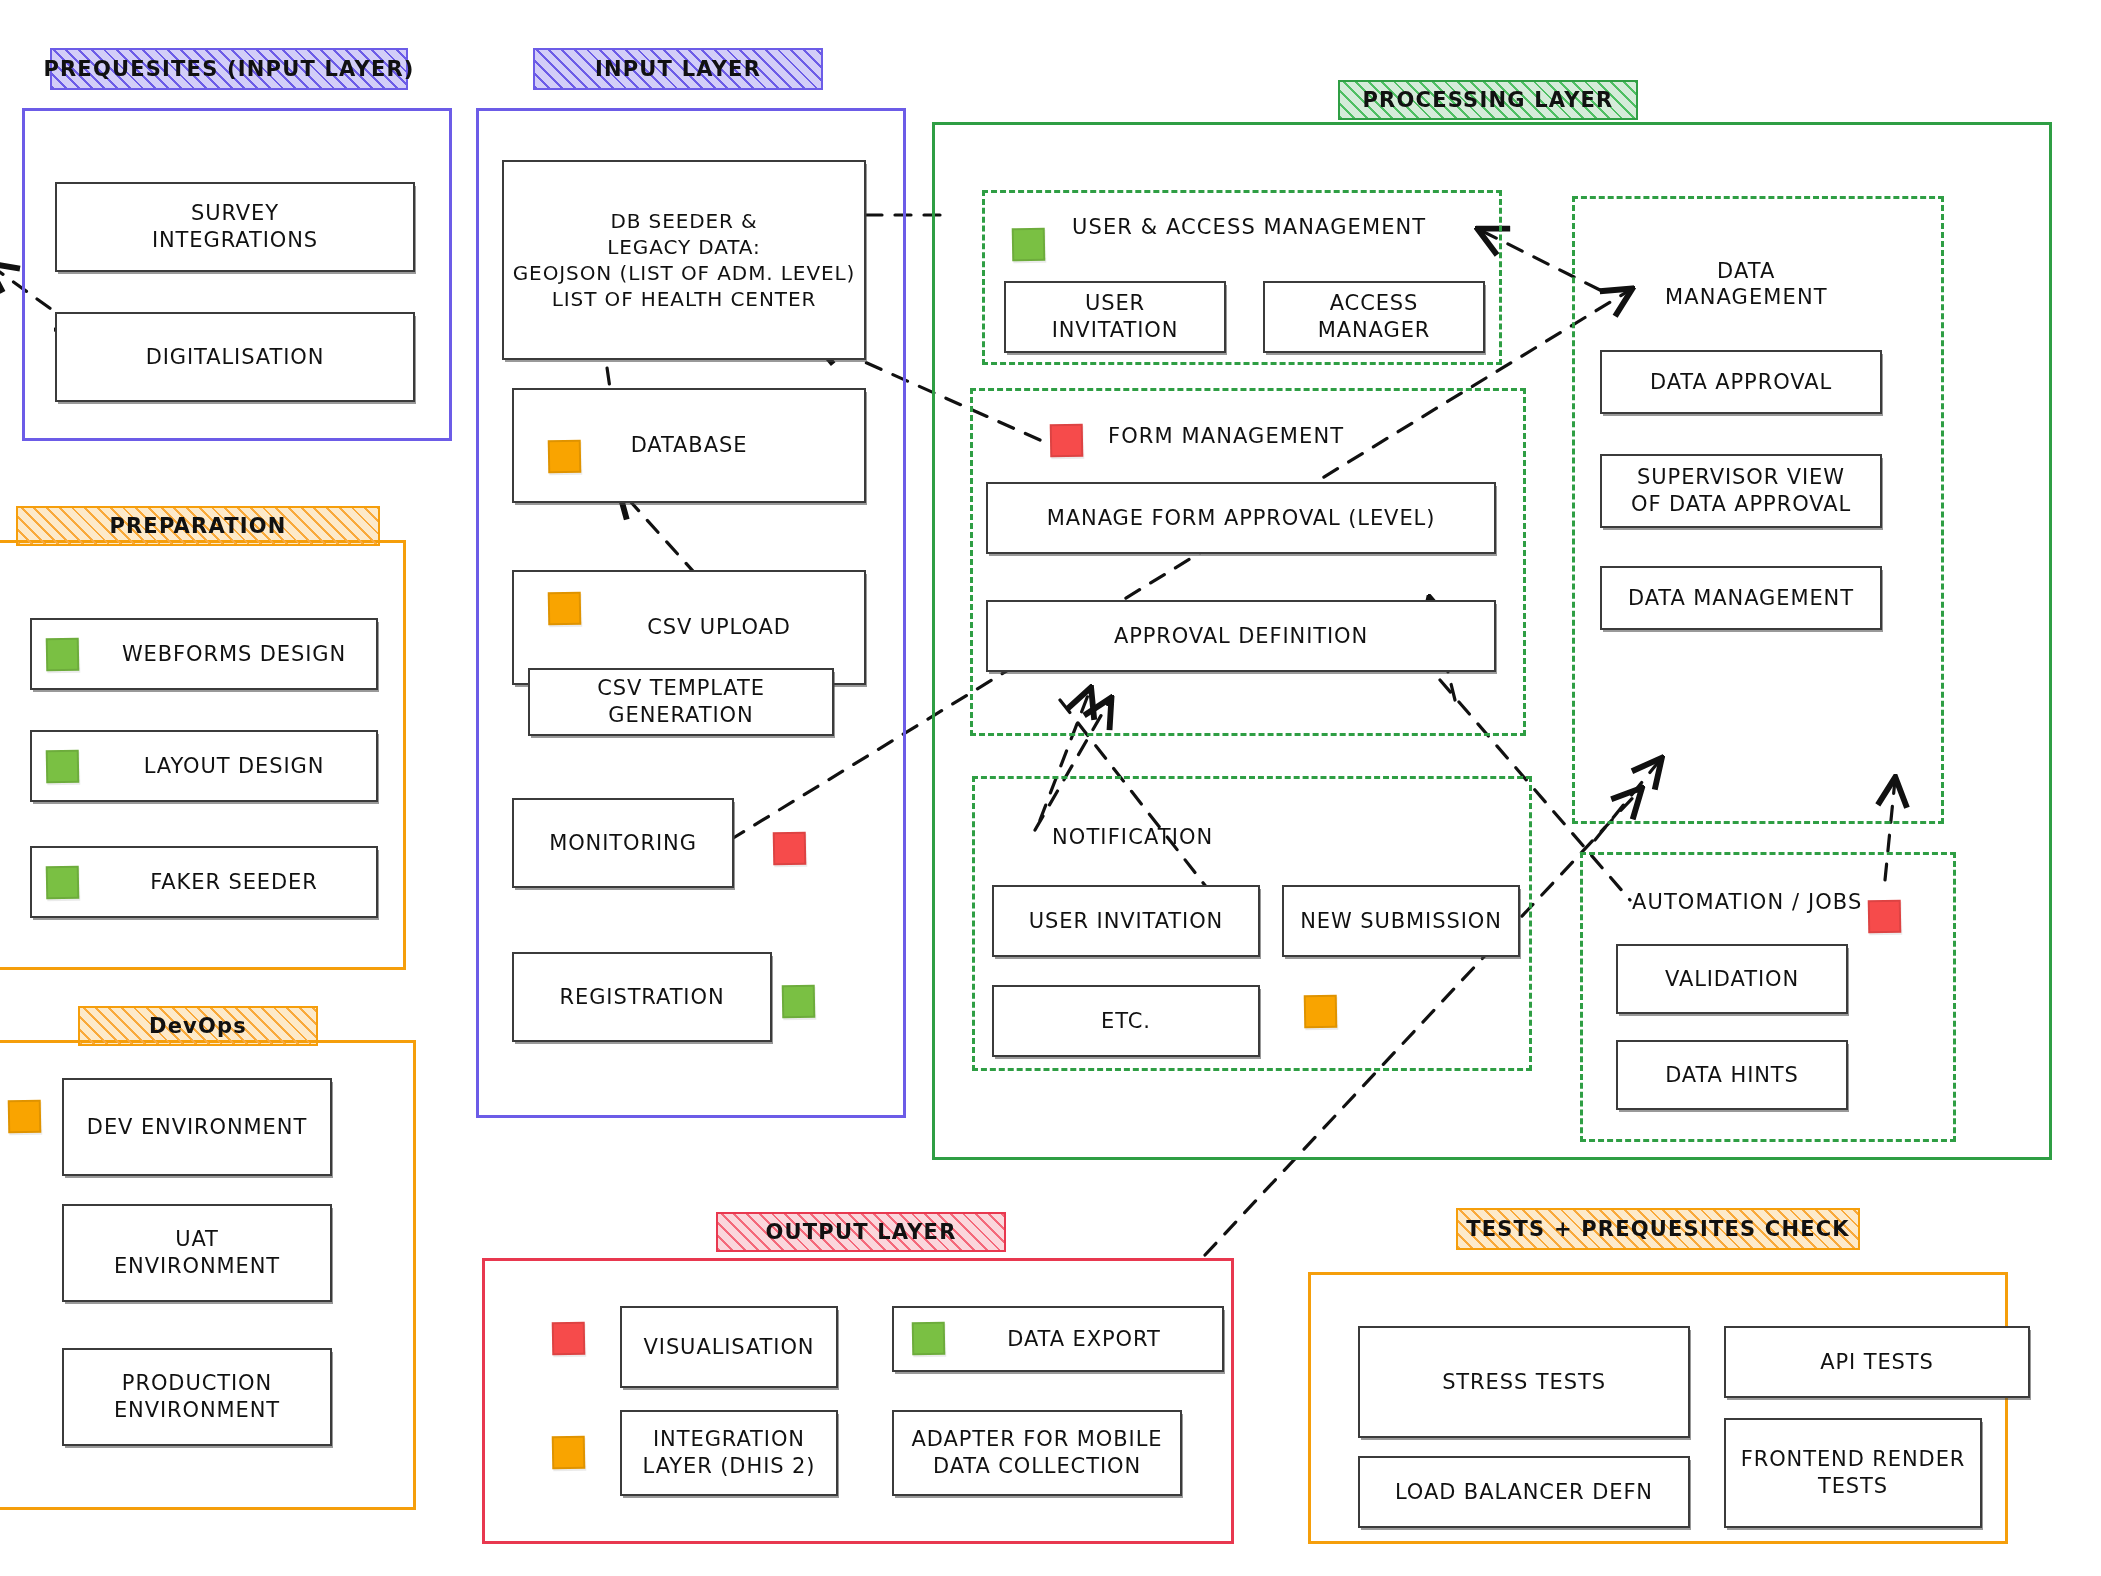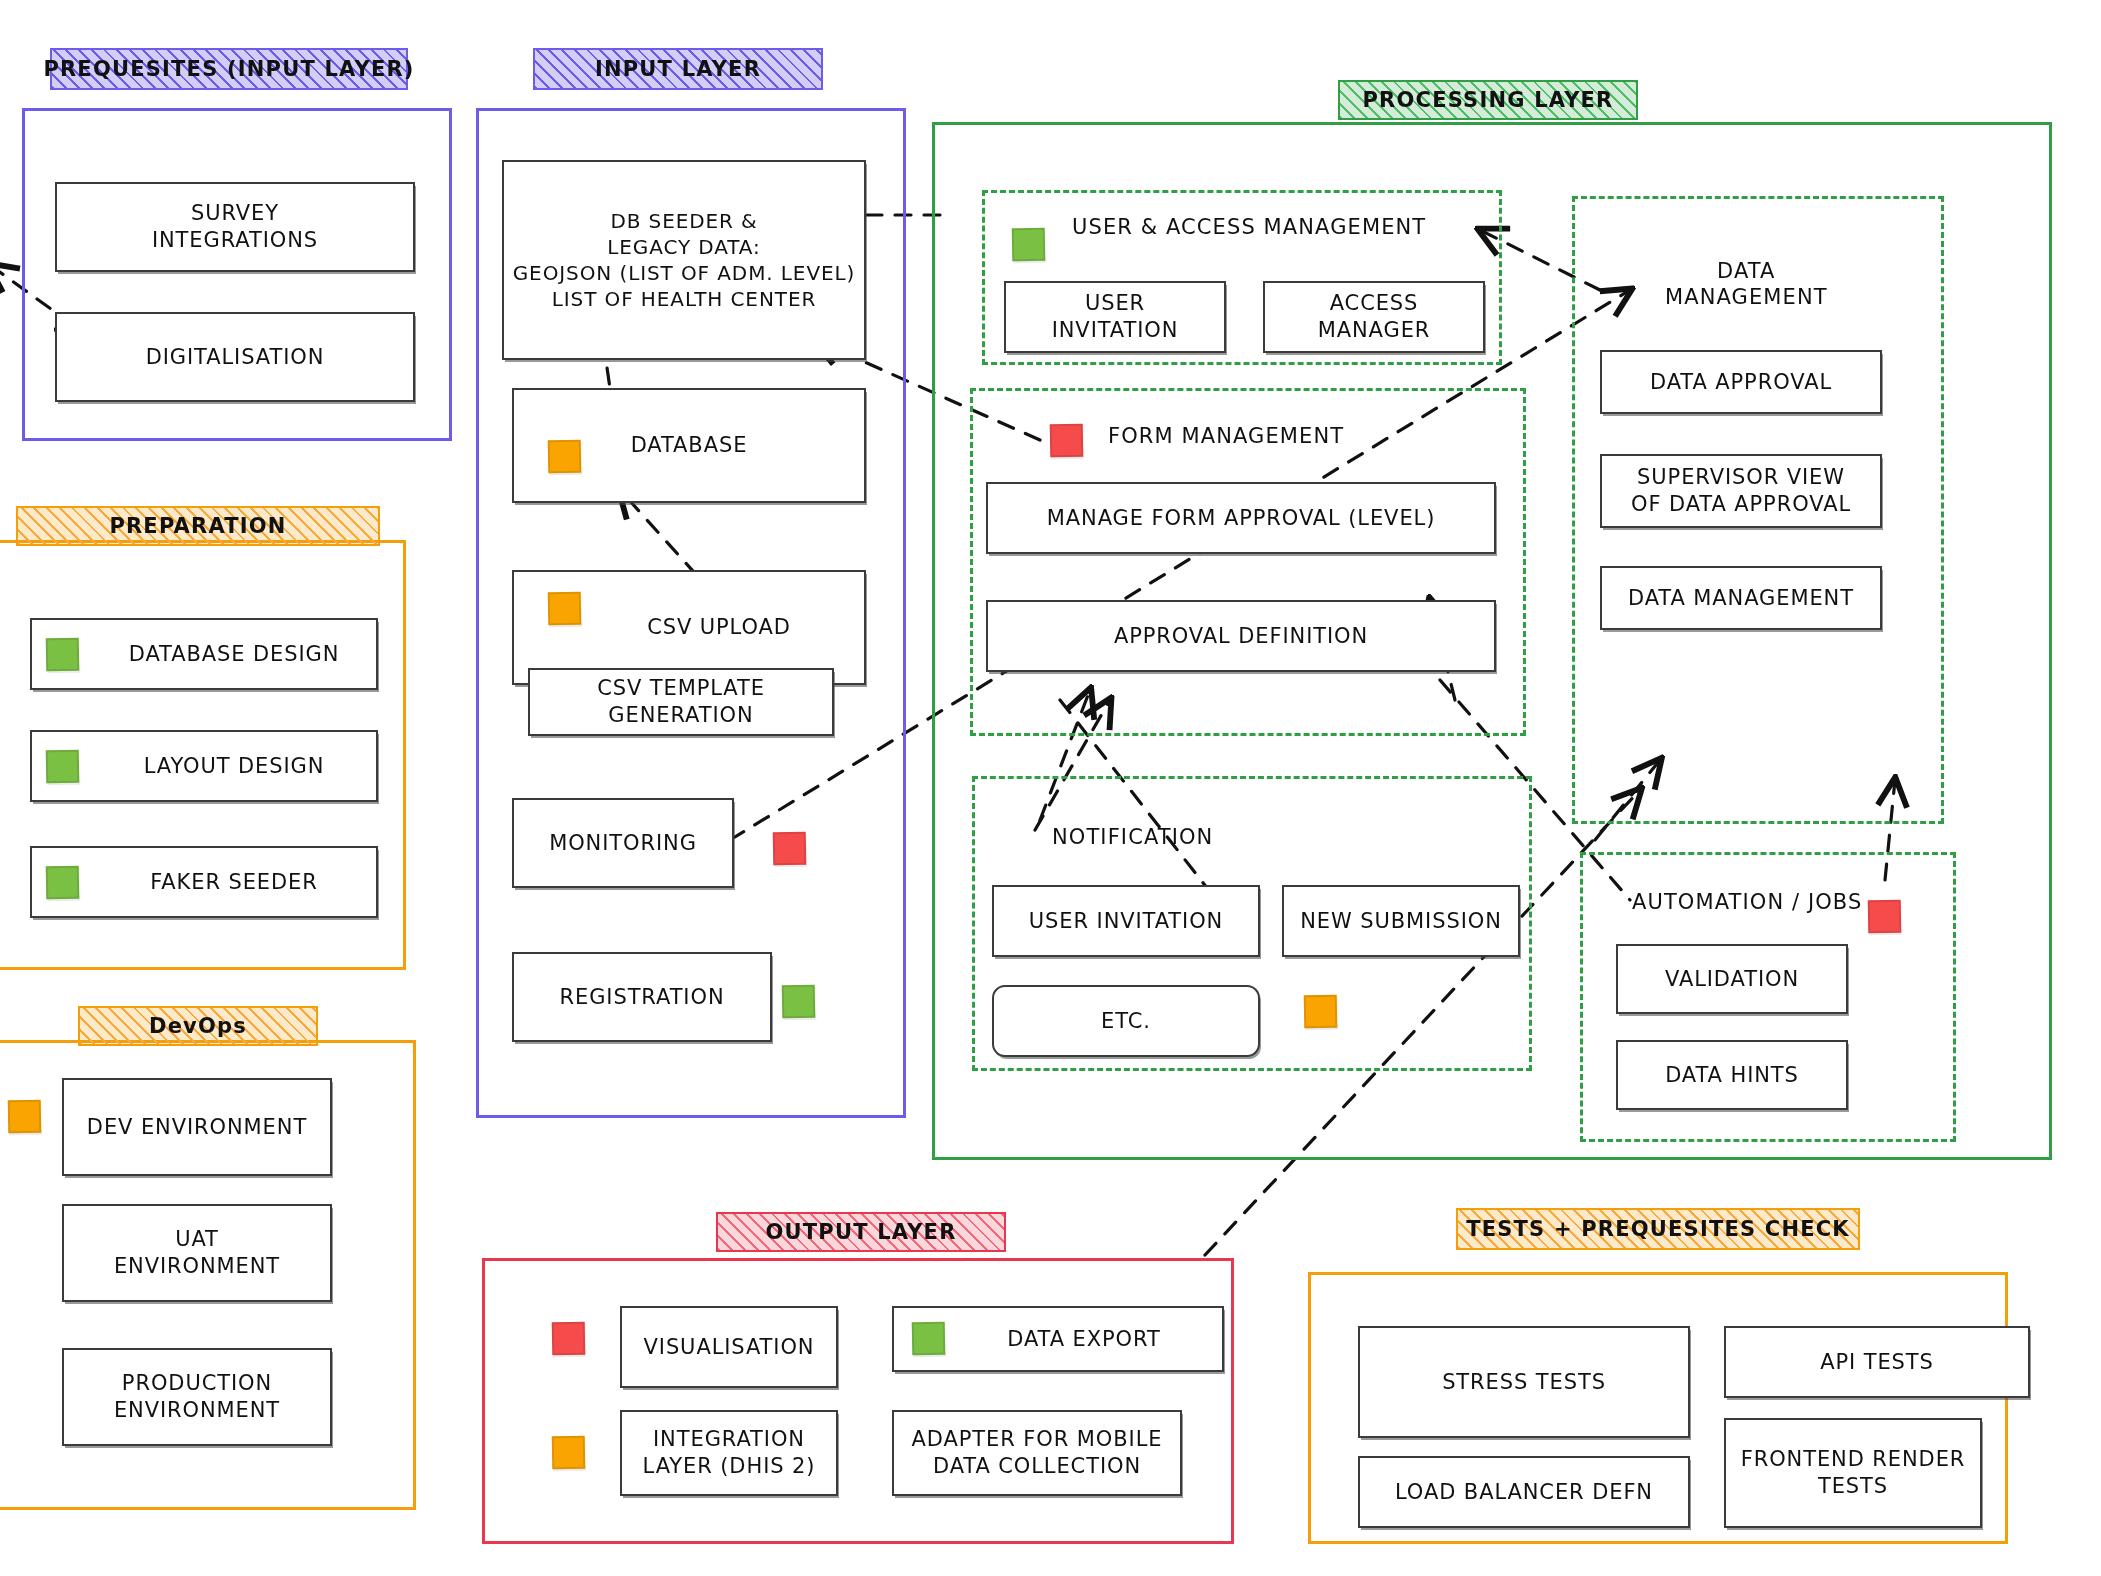--- a/index.html
+++ b/index.html
@@ -136,21 +136,21 @@
     <span>REGISTRATION</span>
   </div>
   <div class="sq green" style="left:782px;top:985px;"></div>
 
   <div class="group orange" style="left:-14px;top:540px;width:420px;height:430px;"></div>
   <div class="tab orange" style="left:16px;top:506px;width:364px;height:40px;">
     <span>PREPARATION</span>
   </div>
 
   <div class="node" style="left:30px;top:618px;width:348px;height:72px;">
-    <span style="margin-left:60px;">DATABASE DESIGN</span>
+    <span style="margin-left:60px;">WEBFORMS DESIGN</span>
   </div>
   <div class="sq green" style="left:46px;top:638px;"></div>
 
   <div class="node" style="left:30px;top:730px;width:348px;height:72px;">
     <span style="margin-left:60px;">LAYOUT DESIGN</span>
   </div>
   <div class="sq green" style="left:46px;top:750px;"></div>
 
   <div class="node" style="left:30px;top:846px;width:348px;height:72px;">
     <span style="margin-left:60px;">FAKER SEEDER</span>
@@ -207,21 +207,21 @@
   <div class="subgroup" style="left:972px;top:776px;width:560px;height:295px;"></div>
   <div class="subgroup-title" style="left:1052px;top:825px;">
     <span>NOTIFICATION</span>
   </div>
   <div class="node" style="left:992px;top:885px;width:268px;height:72px;">
     <span>USER INVITATION</span>
   </div>
   <div class="node" style="left:1282px;top:885px;width:238px;height:72px;">
     <span>NEW SUBMISSION</span>
   </div>
-  <div class="node" style="left:992px;top:985px;width:268px;height:72px;border-radius:13px;">
+  <div class="node" style="left:992px;top:985px;width:268px;height:72px;">
     <span>ETC.</span>
   </div>
   <div class="sq orange" style="left:1304px;top:995px;"></div>
 
   <div class="subgroup" style="left:1572px;top:196px;width:372px;height:628px;"></div>
   <div class="subgroup-title" style="left:1665px;top:258px;text-align:center;line-height:1.25;">
     <span>DATA<br>MANAGEMENT</span>
   </div>
   <div class="node" style="left:1600px;top:350px;width:282px;height:64px;">
     <span>DATA APPROVAL</span>

